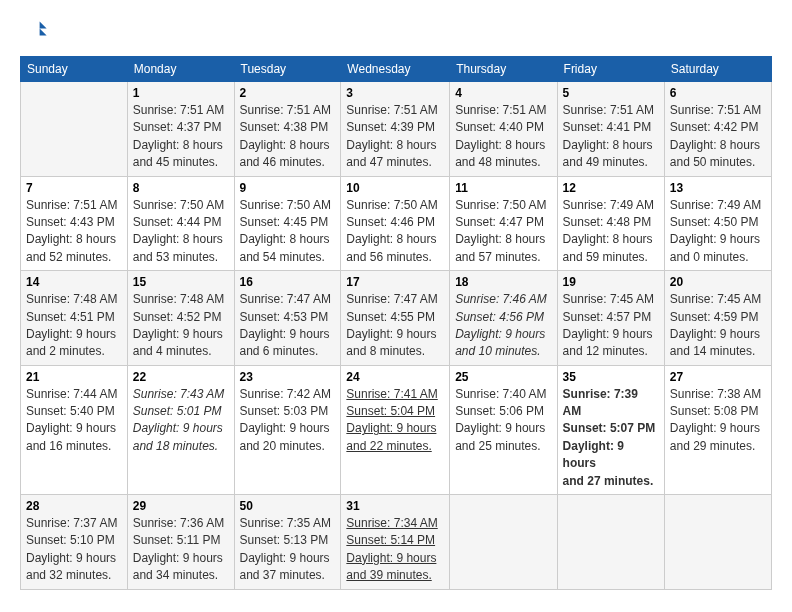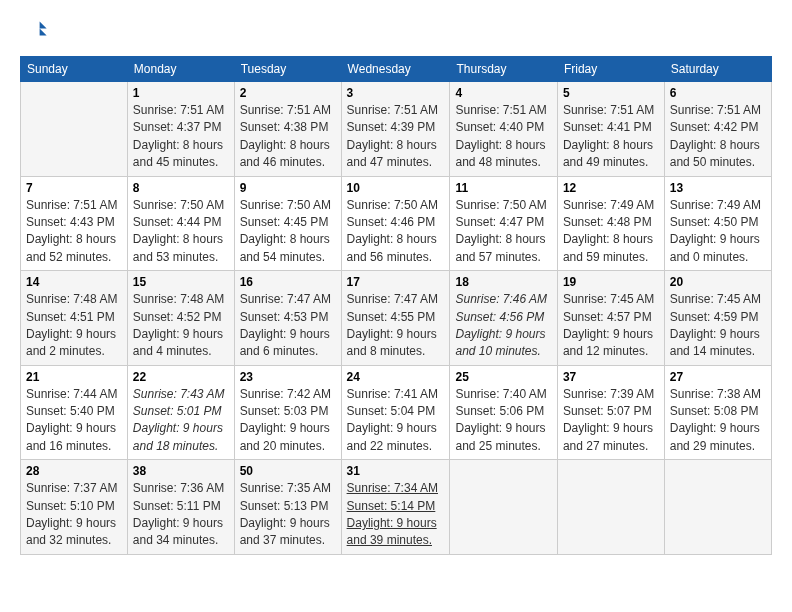--- a/index.html
+++ b/index.html
@@ -289,35 +289,35 @@
           </td>
           <td>
             <span class="day-number">23</span>
             <div class="day-info" style="white-space: pre-line;">Sunrise: 7:42 AM
 Sunset: 5:03 PM
 Daylight: 9 hours
 and 20 minutes.</div>
           </td>
           <td>
             <span class="day-number">24</span>
-            <div class="day-info" style="white-space: pre-line;">Sunrise: 7:41 AM
+            <div class="day-info" style="white-space: pre-line; text-decoration: underline;">Sunrise: 7:41 AM
 Sunset: 5:04 PM
 Daylight: 9 hours
 and 22 minutes.</div>
           </td>
           <td>
             <span class="day-number">25</span>
             <div class="day-info" style="white-space: pre-line;">Sunrise: 7:40 AM
 Sunset: 5:06 PM
 Daylight: 9 hours
 and 25 minutes.</div>
           </td>
           <td>
-            <span class="day-number">37</span>
-            <div class="day-info" style="white-space: pre-line;">Sunrise: 7:39 AM
+            <span class="day-number">35</span>
+            <div class="day-info" style="white-space: pre-line; font-weight: bold;">Sunrise: 7:39 AM
 Sunset: 5:07 PM
 Daylight: 9 hours
 and 27 minutes.</div>
           </td>
           <td>
             <span class="day-number">27</span>
             <div class="day-info" style="white-space: pre-line;">Sunrise: 7:38 AM
 Sunset: 5:08 PM
 Daylight: 9 hours
 and 29 minutes.</div>
@@ -325,21 +325,21 @@
         </tr>
         <tr>
           <td>
             <span class="day-number">28</span>
             <div class="day-info" style="white-space: pre-line;">Sunrise: 7:37 AM
 Sunset: 5:10 PM
 Daylight: 9 hours
 and 32 minutes.</div>
           </td>
           <td>
-            <span class="day-number">38</span>
+            <span class="day-number">29</span>
             <div class="day-info" style="white-space: pre-line;">Sunrise: 7:36 AM
 Sunset: 5:11 PM
 Daylight: 9 hours
 and 34 minutes.</div>
           </td>
           <td>
             <span class="day-number">50</span>
             <div class="day-info" style="white-space: pre-line;">Sunrise: 7:35 AM
 Sunset: 5:13 PM
 Daylight: 9 hours

